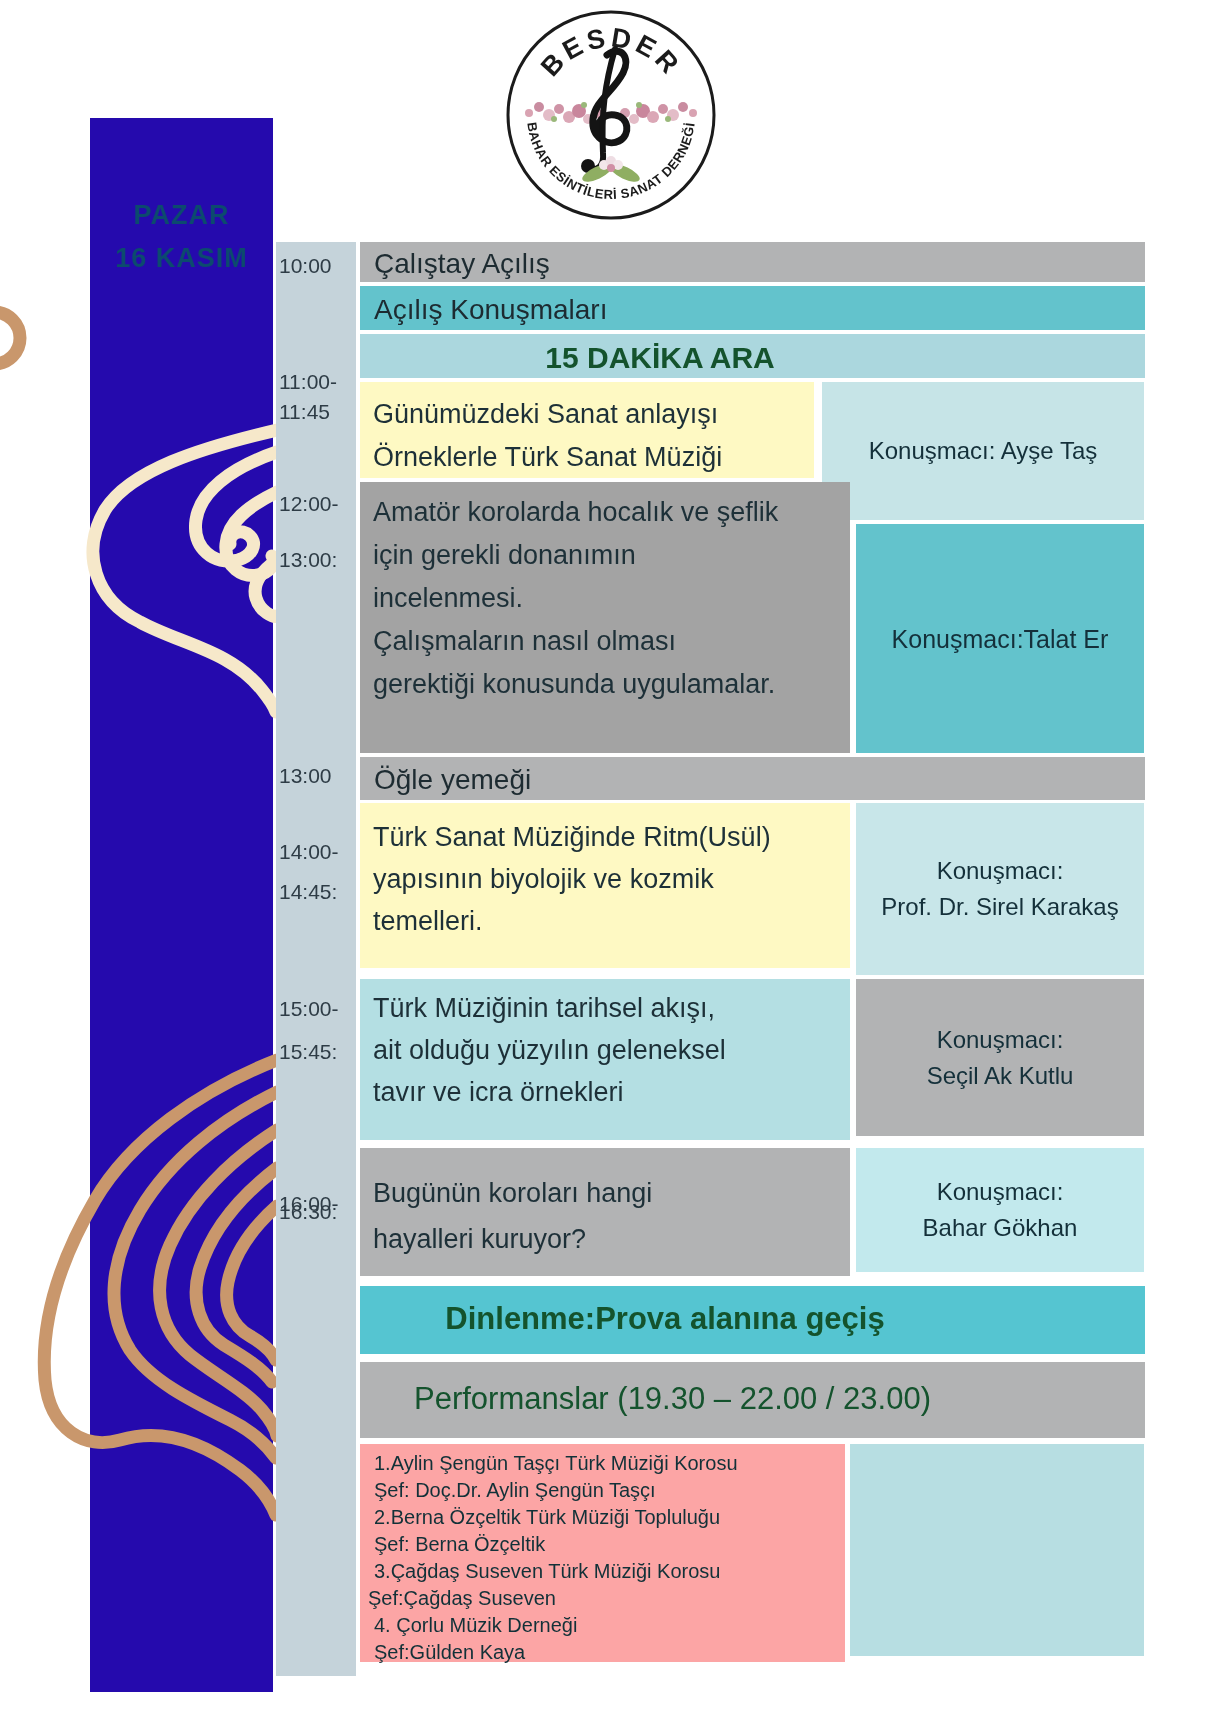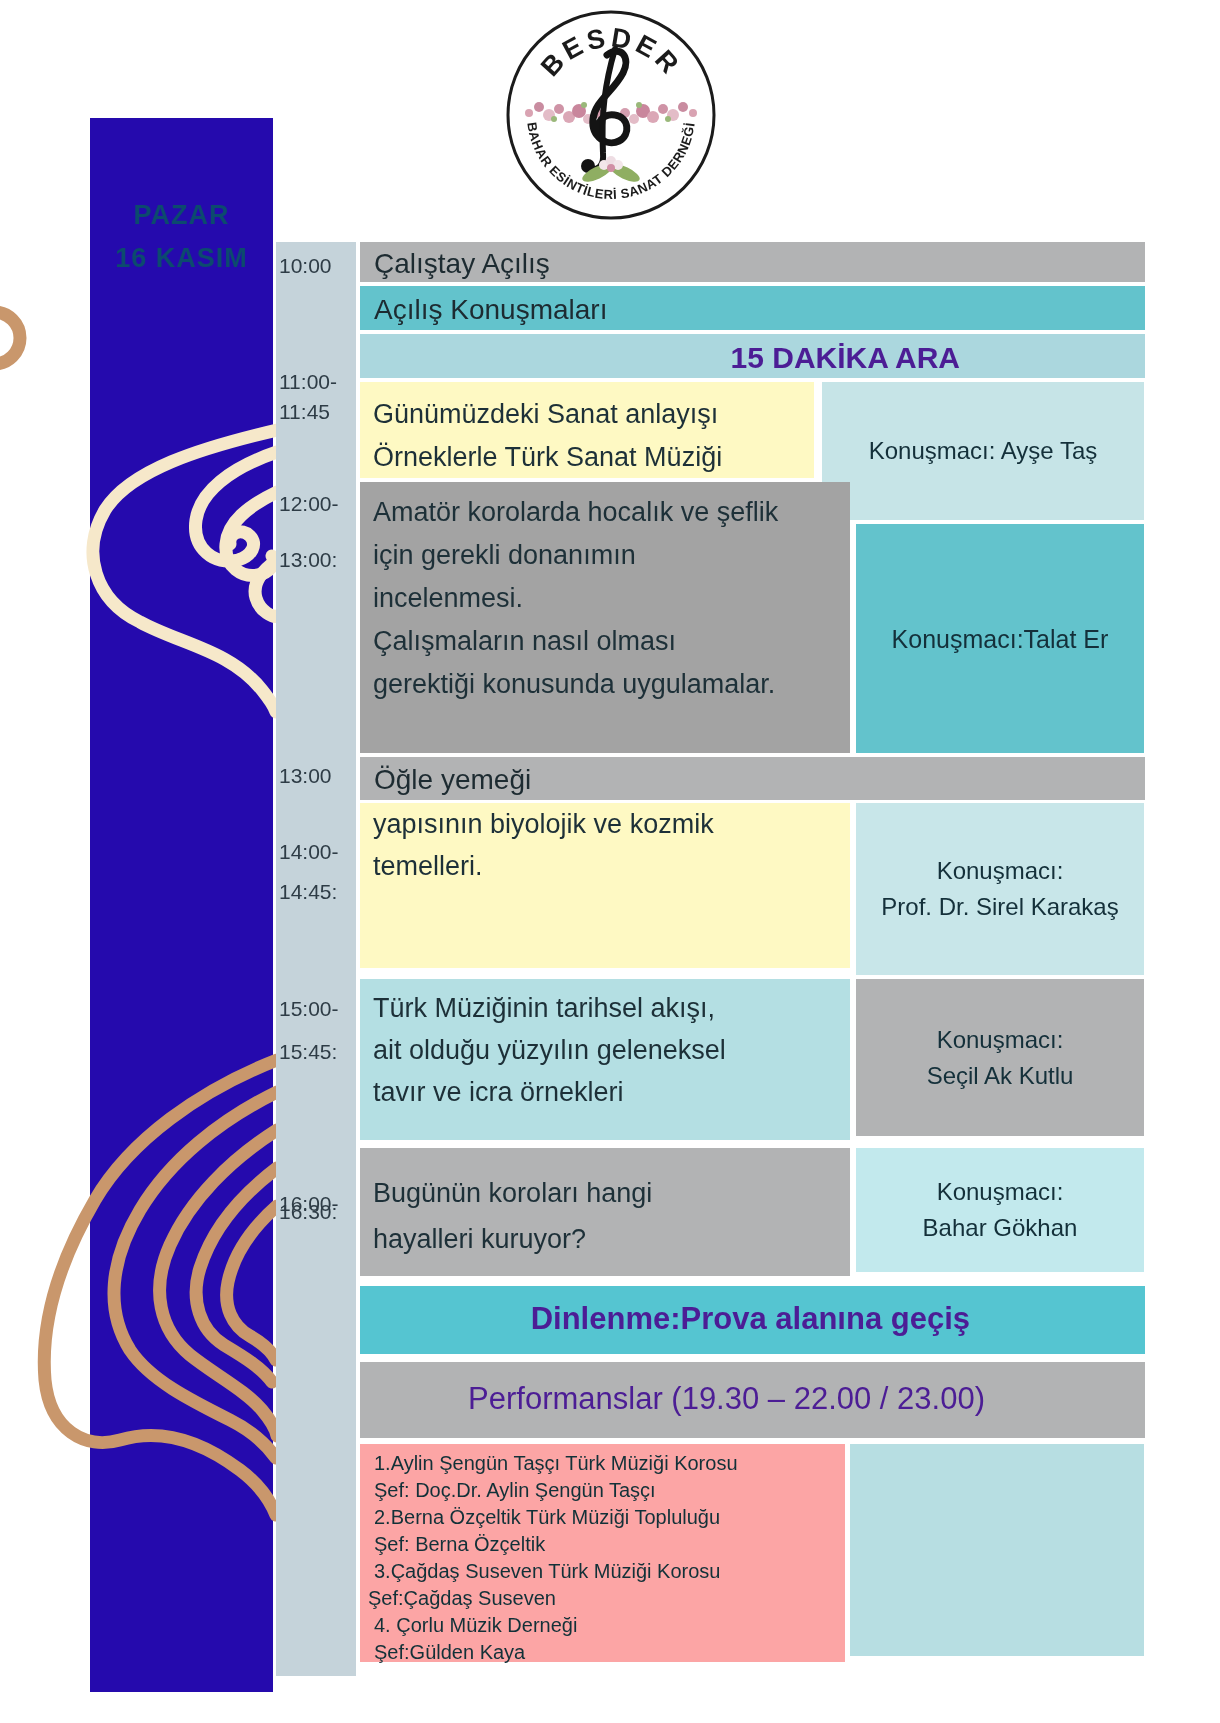--- a/index.html
+++ b/index.html
@@ -16,21 +16,21 @@
   .teal4{background:#fca5a5;}
   .pale{background:#a3a3a3;}
   .pale2{background:#c6e4e7;}
   .pale3{background:#abd7de;}
   .pale4{background:#c8e6e9;}
   .pale5{background:#b4dfe3;}
   .pale6{background:#c2e9ed;}
   .pale7{background:#b7dee2;}
   
   .band-label{font-size:28px;color:#1d2b31;padding:6px 0 0 14px;}
-  .band-center{font-size:30px;font-weight:bold;color:#4c1d95;text-align:right;}
+  .band-center{font-size:30px;font-weight:bold;color:#14532d;text-align:center;}
   .title-line{font-size:27px;color:#1d3038;padding-left:13px;white-space:nowrap;}
   .speaker{display:flex;flex-direction:column;align-items:center;justify-content:center;
            font-size:24px;color:#14303a;line-height:36px;text-align:center;}
   .time-label{position:absolute;left:279px;width:76px;font-size:21px;color:#2e3c46;white-space:nowrap;}
   .perf-line{font-size:20px;color:#123138;line-height:27px;white-space:nowrap;}
   .banner-day{position:absolute;left:90px;width:183px;text-align:center;color:#0c4a6e;
               font-weight:bold;font-size:27px;letter-spacing:1px;}
   svg{display:block;}
 </style>
 </head>
@@ -148,20 +148,21 @@
   </div>
 
   <div class="time-label" style="top:764px;">13:00</div>
   <div class="abs gray" style="left:360px;top:757px;width:785px;height:43px;">
     <div class="band-label" style="padding-top:7px;">Öğle yemeği</div>
   </div>
 
   <div class="time-label" style="top:840px;">14:00-</div>
   <div class="time-label" style="top:880px;">14:45:</div>
   <div class="abs teal" style="left:360px;top:803px;width:490px;height:165px;">
+    <div class="title-line" style="padding-top:13px;line-height:42px;">Türk Sanat Müziğinde Ritm(Usül)</div>
     <div class="title-line" style="line-height:42px;">yapısının biyolojik ve kozmik</div>
     <div class="title-line" style="line-height:42px;">temelleri.</div>
   </div>
   <div class="abs pale4 speaker" style="left:856px;top:803px;width:288px;height:172px;">
     <div>Konuşmacı:</div>
     <div>Prof. Dr. Sirel Karakaş</div>
   </div>
 
   <div class="time-label" style="top:997px;">15:00-</div>
   <div class="time-label" style="top:1040px;">15:45:</div>

